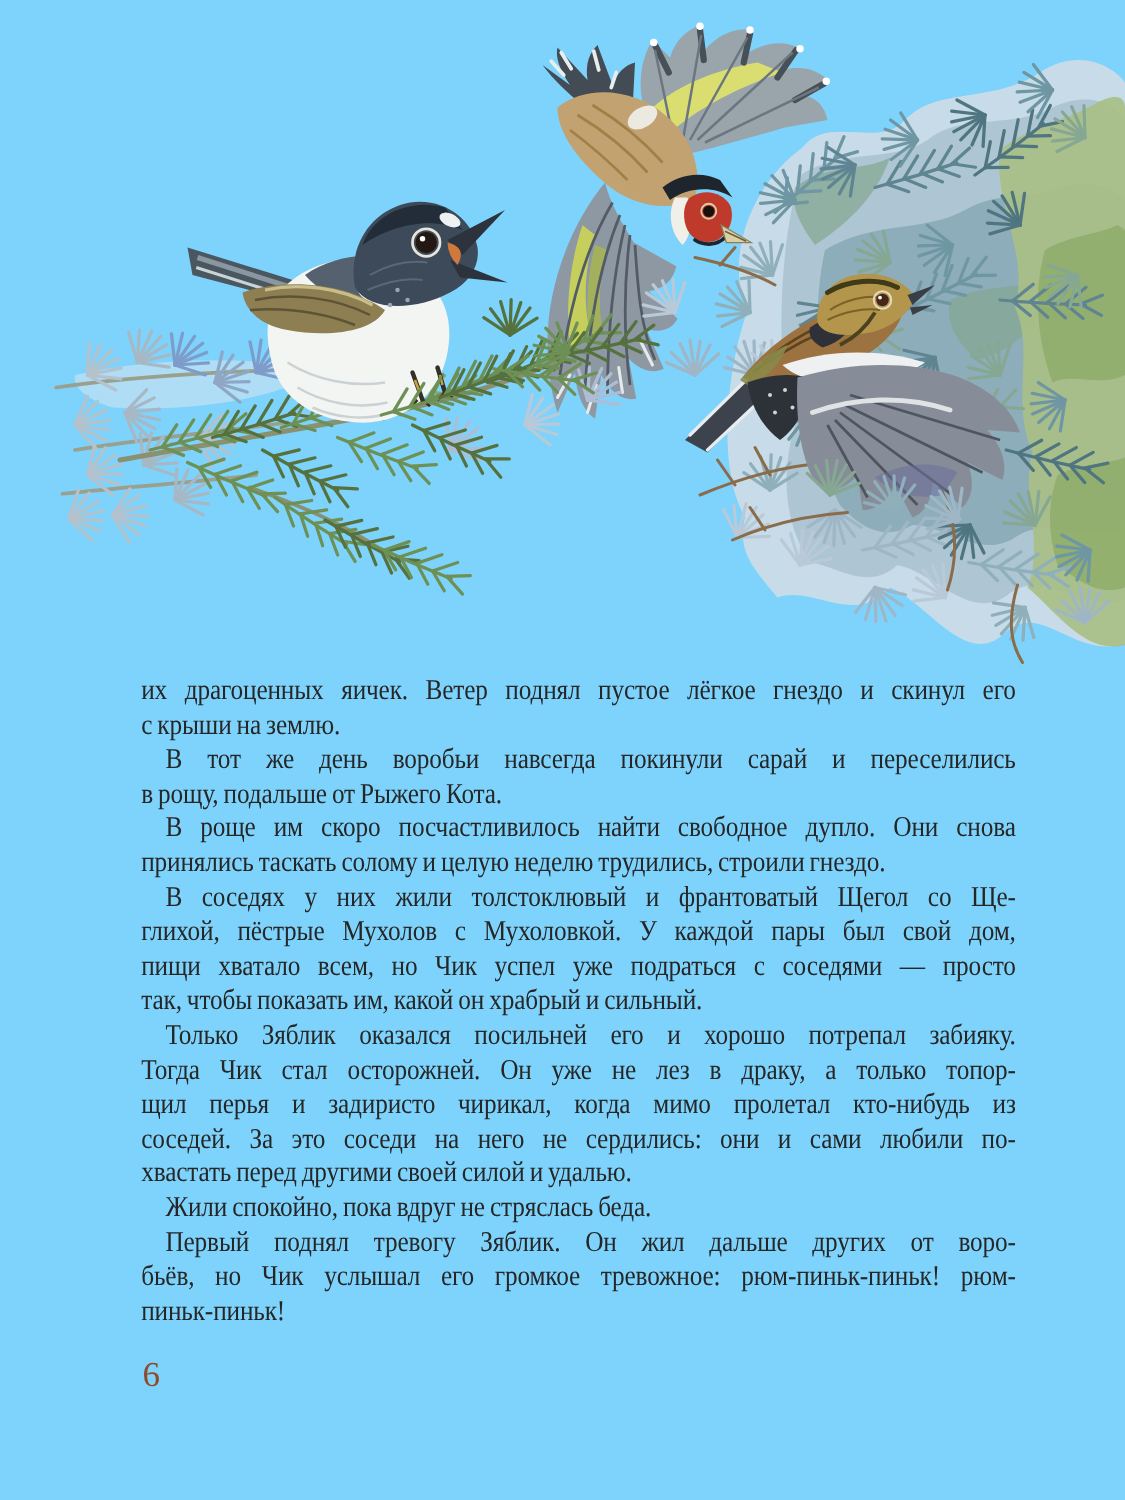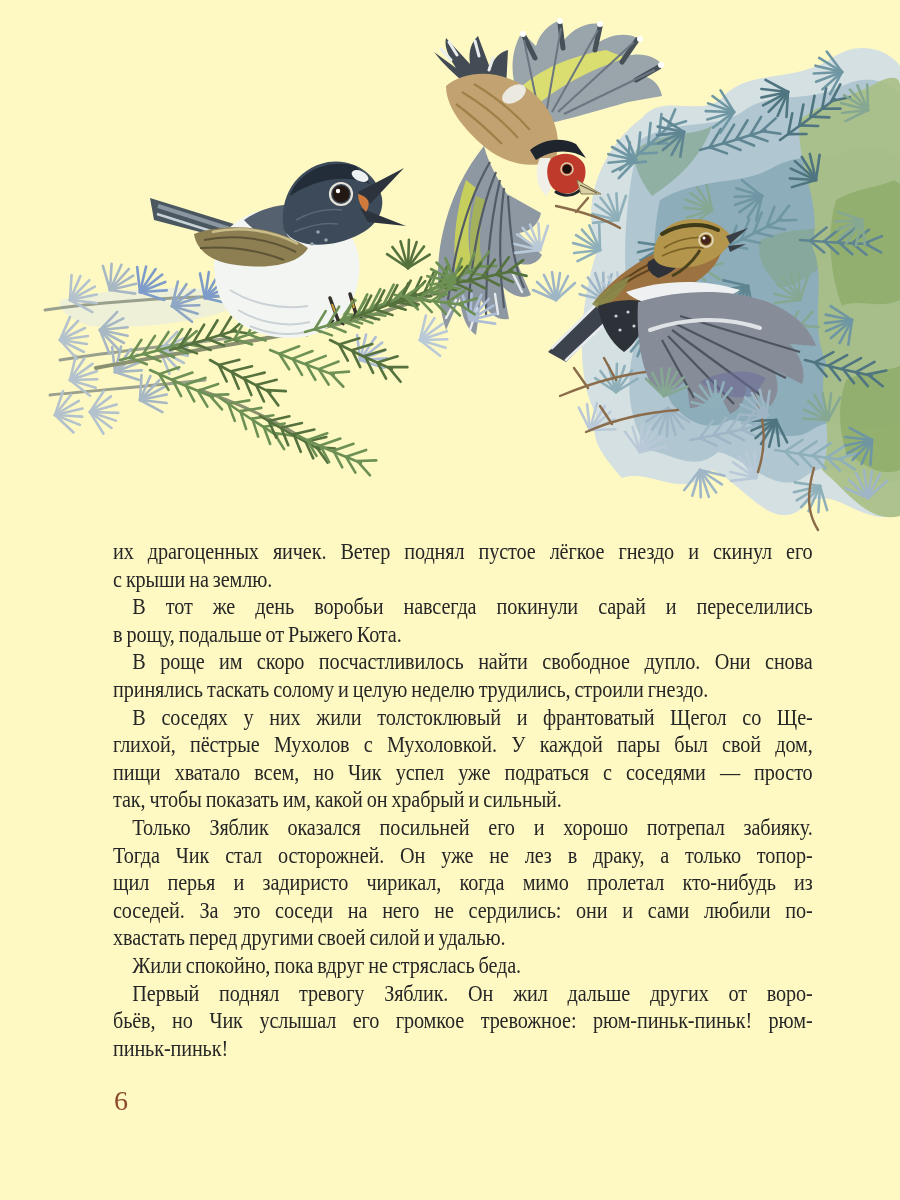--- a/index.html
+++ b/index.html
@@ -1,16 +1,16 @@
 <!DOCTYPE html>
 <html><head>
 <meta charset="utf-8">
 <style>
   html,body{margin:0;padding:0;}
-  .page{position:relative;width:900px;height:1200px;background:#fef9c3;overflow:hidden;
+  .page{position:relative;width:900px;height:1200px;background:#7dd3fc;overflow:hidden;
         font-family:"Liberation Serif", serif;}
   .illo{position:absolute;left:0;top:0;width:900px;height:535px;}
   .illo svg{display:block;}
   .textblock{position:absolute;left:113px;top:538px;width:795px;
              transform:scaleX(0.88);transform-origin:left top;
              font-size:23px;color:#262626;letter-spacing:-0.15px;word-spacing:-1px;}
   .ln{height:27.6px;line-height:27.6px;text-align:justify;text-align-last:justify;overflow:visible;}
   .ln.pe{text-align:left;text-align-last:left;}
   .ln.in{text-indent:22px;}
   .pagenum{position:absolute;left:114px;top:1086px;font-size:28px;line-height:30px;

